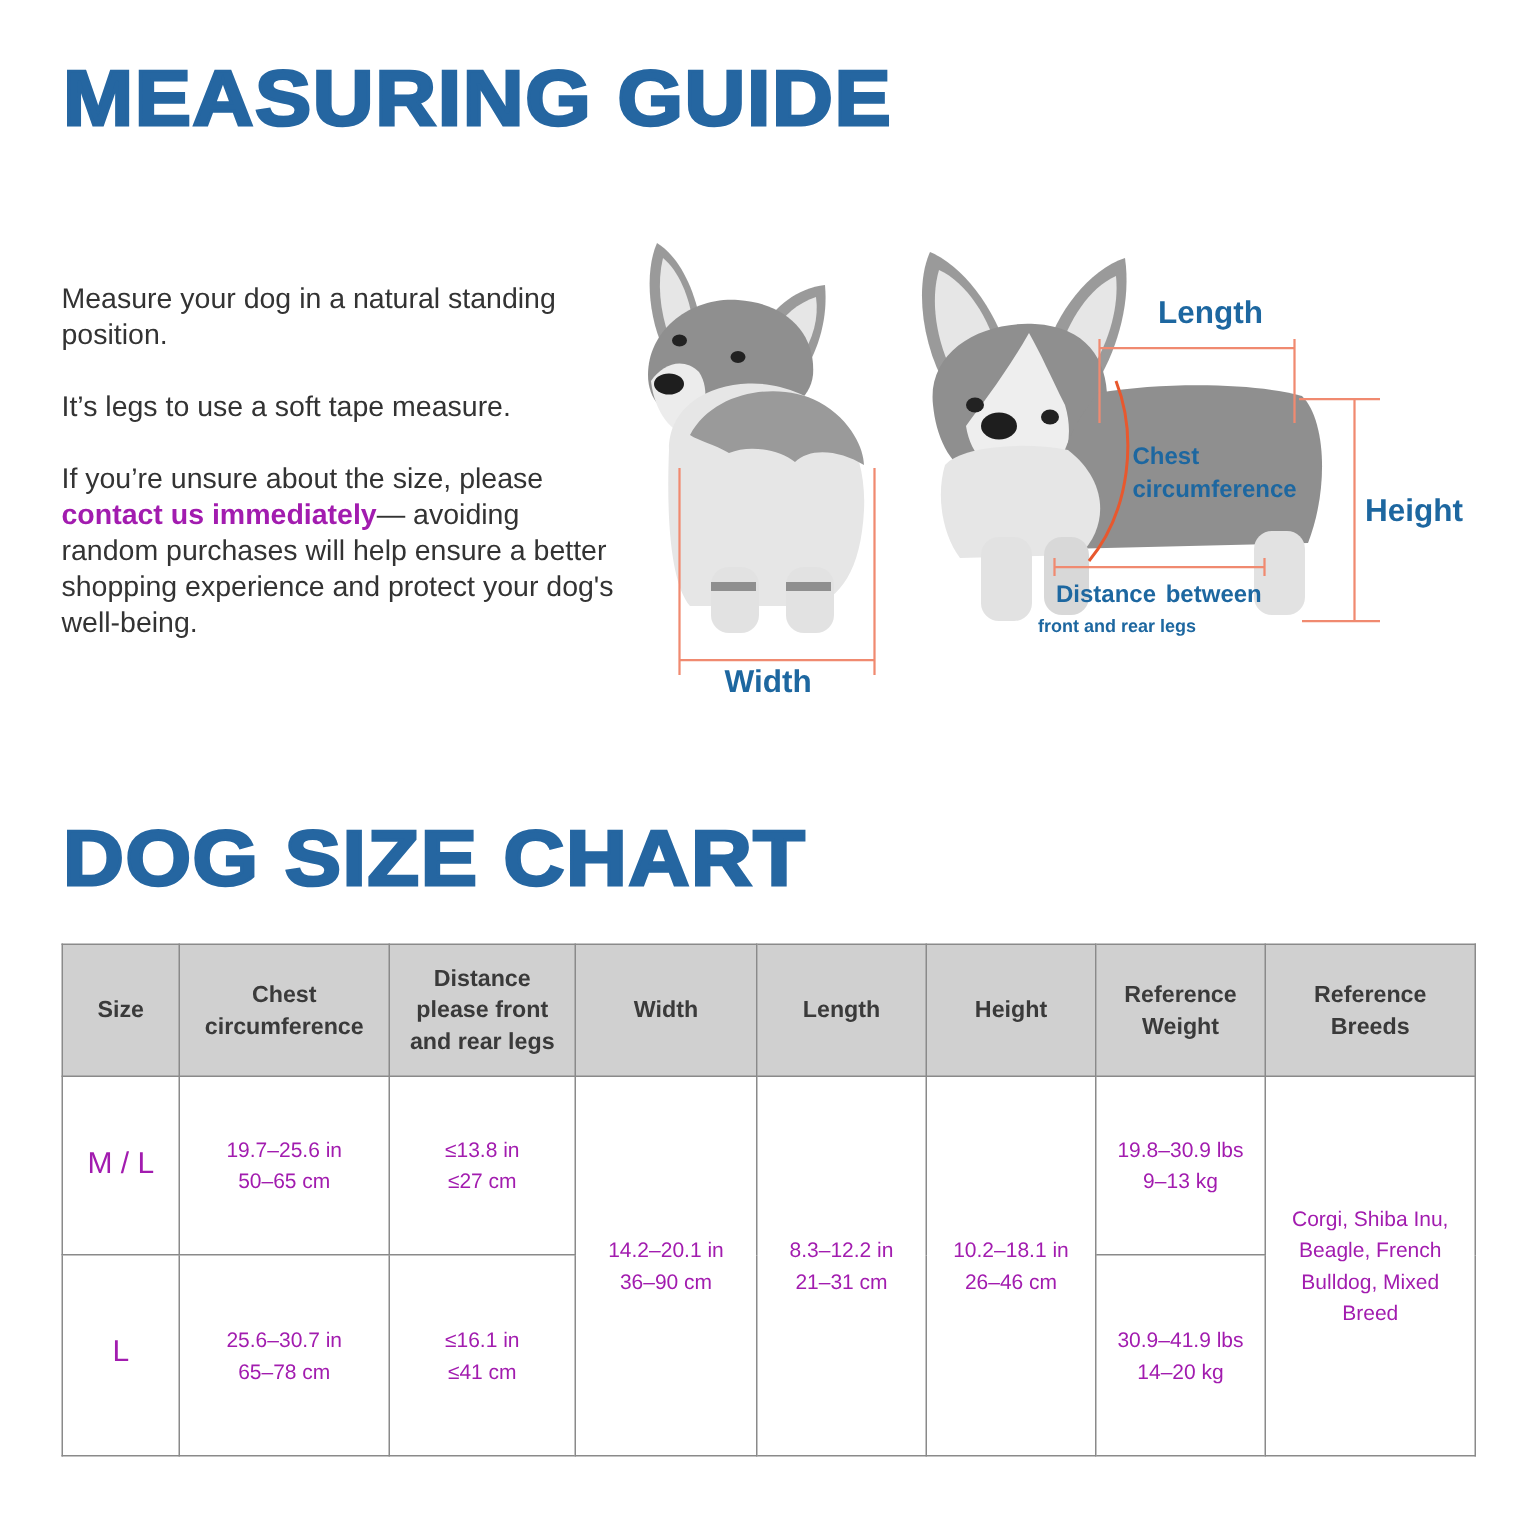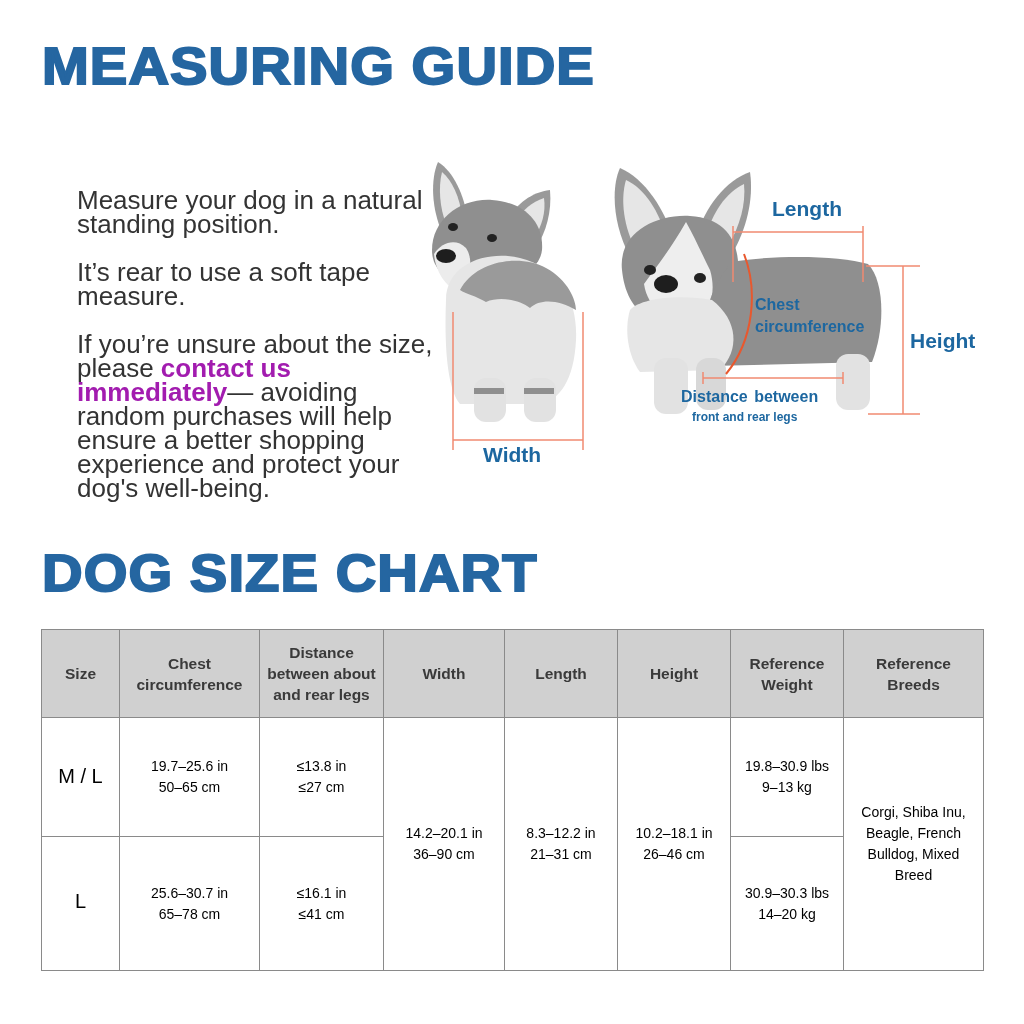--- a/index.html
+++ b/index.html
@@ -11,56 +11,56 @@
     font-family: "Liberation Sans", sans-serif;
     font-weight: 900; color: #2566a1;
     letter-spacing: 1px;
     -webkit-text-stroke: 2px #2566a1;
   }
   #h-guide { top: 36px; font-size: 52px; transform: scaleX(1.08); transform-origin: left; }
   #h-chart { top: 543px; font-size: 52px; transform: scaleX(1.08); transform-origin: left; }
 
   .intro {
     position: absolute; left: 41px; top: 188px; width: 370px;
-    font-size: 26px; line-height: 24px; color: #333333; margin-left: 36px;
+    font-size: 19px; line-height: 24px; color: #333333;
   }
   .intro p { margin-bottom: 24px; }
   .intro .accent { color: #a21caf; font-weight: bold; }
 
   .illus { position: absolute; }
   .measure-label {
     position: absolute; color: #1d67a0; font-weight: bold;
     font-family: "Liberation Sans", sans-serif; white-space: nowrap;
   }
 
   table.size-table {
     position: absolute; left: 41px; top: 629px; width: 942px; height: 341px;
     border-collapse: collapse; table-layout: fixed;
     font-family: "Liberation Sans", sans-serif;
   }
   table.size-table th, table.size-table td {
     border: 1.5px solid #8a8a8a; text-align: center; vertical-align: middle;
-    color: #000000;
+    color: #a21caf;
   }
   table.size-table th {
     background: #d0d0d0; font-weight: bold; font-size: 15.5px; line-height: 21px;
     height: 88px; color: #3a3a3a;
   }
   table.size-table td { font-size: 14px; line-height: 21px; background: #ffffff; }
   td.size-cell { font-size: 20px !important; }
   .line { display: block; }
 </style>
 </head>
 <body>
 
 <div id="h-guide" class="heading">MEASURING GUIDE</div>
 
 <div class="intro">
   <p>Measure your dog in a natural standing position.</p>
-  <p>It’s rear to use a soft tape measure.</p>
+  <p>It’s legs to use a soft tape measure.</p>
   <p><span>If you’re unsure about the size, please </span><span class="accent">contact us immediately</span><span>— avoiding random purchases will help ensure a better shopping experience and protect your dog's well-being.</span></p>
 </div>
 
 <svg class="illus" style="left:420px; top:150px;" width="170" height="300" viewBox="0 0 170 300">
 
   <path d="M18,12 C10,30 12,60 22,82 L48,70 C44,45 34,22 18,12 Z" fill="#9a9a9a"></path>
   <path d="M22,22 C18,38 20,58 26,74 L42,66 C40,48 32,30 22,22 Z" fill="#e6e6e6"></path>
   <path d="M130,40 C112,42 96,54 88,70 L116,98 C126,82 132,62 130,40 Z" fill="#9a9a9a"></path>
   <path d="M124,48 C112,52 102,60 96,72 L114,88 C122,76 126,62 124,48 Z" fill="#e6e6e6"></path>
 
@@ -115,21 +115,21 @@
   <line x1="268" y1="264" x2="320" y2="264" stroke="#f08a70" stroke-width="1.5"></line>
 
   <line x1="103" y1="228" x2="243" y2="228" stroke="#f08a70" stroke-width="1.5"></line>
   <line x1="103" y1="222" x2="103" y2="234" stroke="#f08a70" stroke-width="1.5"></line>
   <line x1="243" y1="222" x2="243" y2="234" stroke="#f08a70" stroke-width="1.5"></line>
 </svg>
 <div class="measure-label" style="left:772px; top:197px; font-size:21px;">Length</div>
 <div class="measure-label" style="left:755px; top:296px; font-size:16px;">Chest</div>
 <div class="measure-label" style="left:755px; top:318px; font-size:16px;">circumference</div>
 <div class="measure-label" style="left:910px; top:329px; font-size:21px;">Height</div>
-<div class="measure-label" style="left:681px; top:388px; font-size:16px; word-spacing:2px;">Distance between</div>
+<div class="measure-label" style="left:704px; top:388px; font-size:16px; word-spacing:2px;">Distance between</div>
 <div class="measure-label" style="left:692px; top:410px; font-size:12px;">front and rear legs</div>
 
 <div id="h-chart" class="heading">DOG SIZE CHART</div>
 
 <table class="size-table">
   <colgroup>
     <col style="width:78px">
       <col style="width:140px">
       <col style="width:124px">
     <col style="width:121px">
@@ -140,21 +140,21 @@
   </colgroup>
   <thead>
     <tr>
       <th><span>Size</span></th>
       <th>
           <span class="line">Chest</span>
           <span class="line">circumference</span>
         </th>
       <th>
           <span class="line">Distance</span>
-          <span class="line">between about</span>
+          <span class="line">please front</span>
           <span class="line">and rear legs</span>
         </th>
       <th><span>Width</span></th>
       <th><span>Length</span></th>
       <th><span>Height</span></th>
       <th>
           <span class="line">Reference</span>
           <span class="line">Weight</span>
         </th>
       <th>
@@ -201,18 +201,18 @@
       <td class="size-cell" style="vertical-align:top; padding-top:54px;">L</td>
       <td>
           <span class="line">25.6–30.7 in</span>
           <span class="line">65–78 cm</span>
         </td>
       <td>
           <span class="line">≤16.1 in</span>
           <span class="line">≤41 cm</span>
         </td>
       <td>
-          <span class="line">30.9–30.3 lbs</span>
+          <span class="line">30.9–41.9 lbs</span>
           <span class="line">14–20 kg</span>
         </td>
     </tr>
   </tbody>
 </table>
 
 </body></html>

